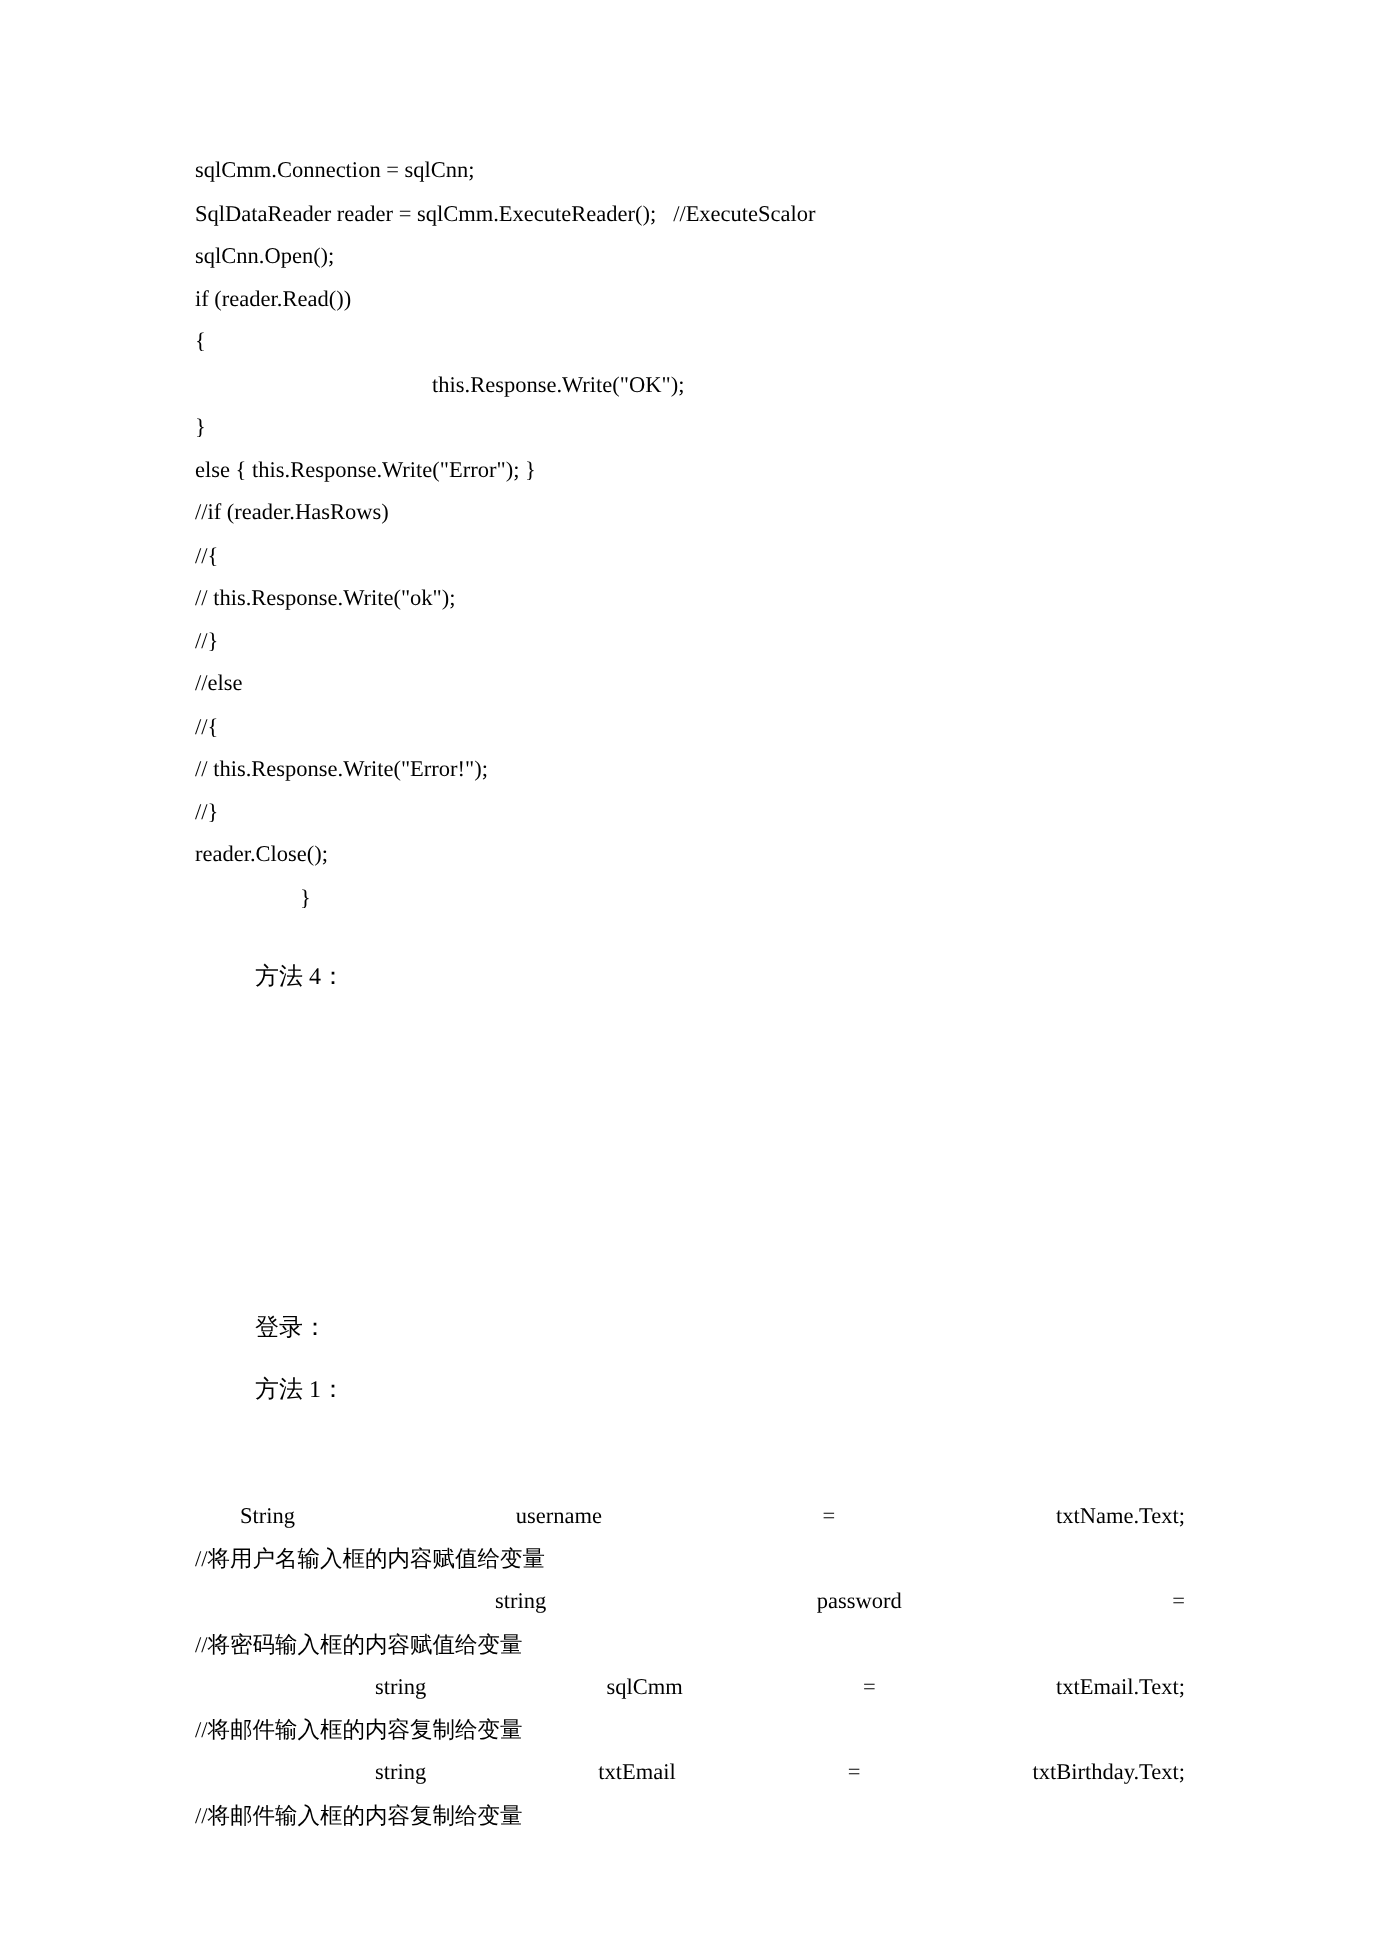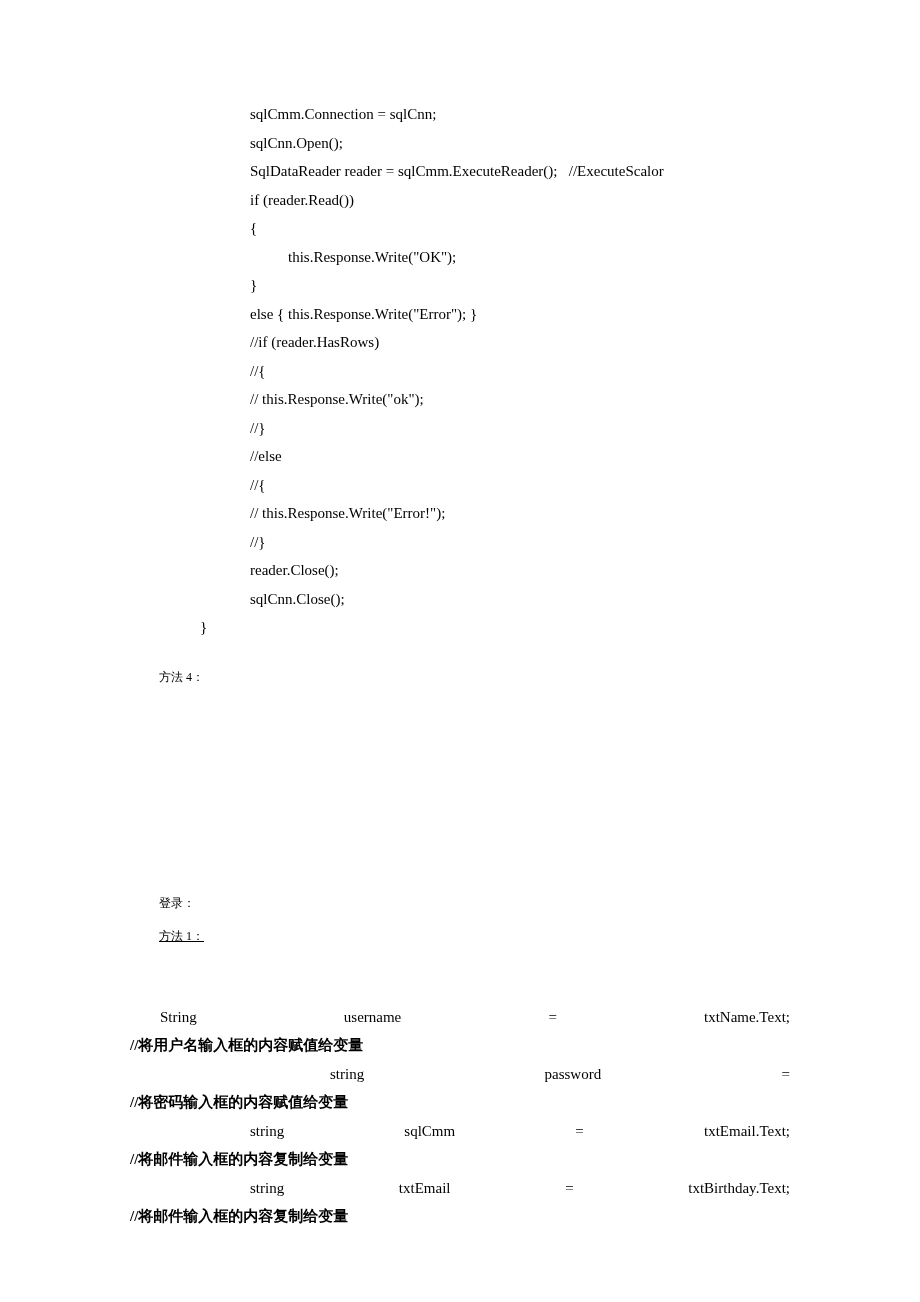--- a/index.html
+++ b/index.html
@@ -14,82 +14,80 @@
     width: 920px;
     min-height: 1302px;
     padding: 100px 130px 100px 130px;
     box-sizing: border-box;
   }
   .code-block {
     font-family: "Times New Roman", serif;
     white-space: pre;
     margin-left: 70px;
   }
-  .code-indent1 { margin-left: 120px; }
+  .code-indent1 { }
   .code-indent2 { margin-left: 158px; }
   .heading {
     font-family: "SimSun", serif;
-    font-size: 12px;
+    font-size: 16px;
     margin-top: 24px;
-    margin-left: 29px;
+    margin-left: 40px;
   }
   .big-gap { height: 180px; }
   .justified-line {
     display: flex;
     justify-content: space-between;
     margin-left: 30px;
     margin-right: 0px;
   }
   .justified-line > span { white-space: nowrap; }
   .comment-line {
     font-family: "SimSun", serif;
-    font-weight: bold;
   }
   .center-line {
     display: flex;
     justify-content: space-between;
     margin-left: 200px;
     margin-right: 0px;
   }
 </style>
 </head>
 <body>
 
 <div class="page">
 
   <div>
     <div class="code-indent1">sqlCmm.Connection = sqlCnn;</div>
-    <div class="code-indent1">sqlCnn.Open();</div>
     <div class="code-indent1">
       <span>SqlDataReader reader = sqlCmm.ExecuteReader();</span>&nbsp;&nbsp;&nbsp;<span>//ExecuteScalor</span>
     </div>
+    <div class="code-indent1">sqlCnn.Open();</div>
     <div class="code-indent1">if (reader.Read())</div>
     <div class="code-indent1">{</div>
     <div class="code-indent2">this.Response.Write("OK");</div>
     <div class="code-indent1">}</div>
     <div class="code-indent1">else { this.Response.Write("Error"); }</div>
     <div class="code-indent1">//if (reader.HasRows)</div>
     <div class="code-indent1">//{</div>
     <div class="code-indent1">//       this.Response.Write("ok");</div>
     <div class="code-indent1">//}</div>
     <div class="code-indent1">//else</div>
     <div class="code-indent1">//{</div>
     <div class="code-indent1">//       this.Response.Write("Error!");</div>
     <div class="code-indent1">//}</div>
     <div class="code-indent1">reader.Close();</div>
-    <div class="code-indent1">sqlCnn.Close();</div>
     <div class="code-block">}</div>
   </div>
 
   <div class="heading">方法 4：</div>
 
   <div class="big-gap"></div>
 
   <div class="heading">登录：</div>
-  <div class="heading" style="margin-top:10px;text-decoration:underline;">方法 1：</div>
+  <div class="heading" style="margin-top:10px;">方法 1：</div>
 
   <div style="height:55px;"></div>
 
   <div>
 
     <div class="justified-line">
       <span>String</span>
       <span>username</span>
       <span>=</span>
       <span>txtName.Text;</span>

